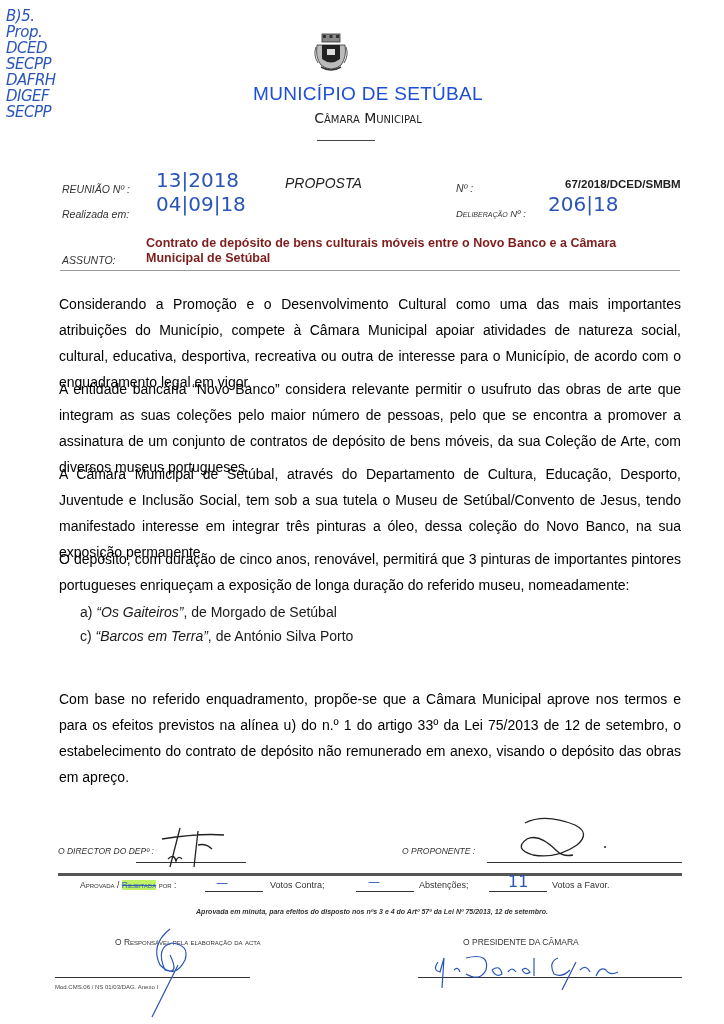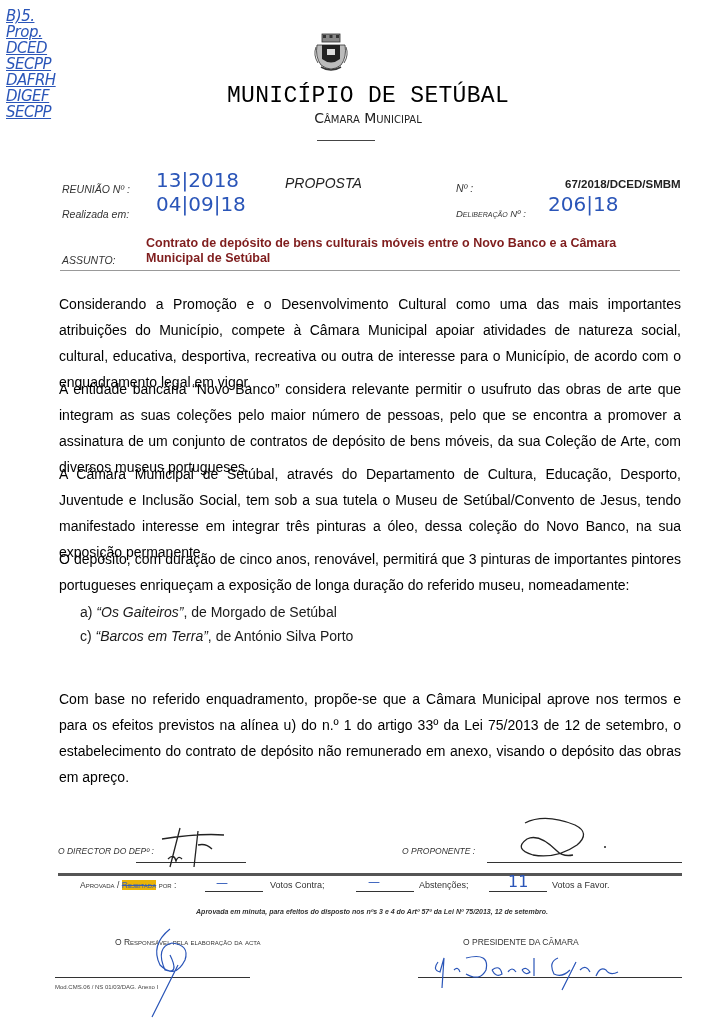--- a/index.html
+++ b/index.html
@@ -1,22 +1,22 @@
 <!DOCTYPE html>
 <html><head>
 <meta charset="utf-8">
 <style>
   html, body { margin:0; padding:0; background:#ffffff; }
   body { width:724px; height:1024px; position:relative; overflow:hidden; font-family:"Liberation Sans", sans-serif; color:#1a1a1a; }
   .abs { position:absolute; }
   .hw { font-family:"DejaVu Sans", sans-serif; color:#2a55b8; font-style:italic; }
   .margin-notes { left:6px; top:8px; width:80px; font-size:15px; line-height:16px; letter-spacing:-0.5px; }
-  .margin-notes div { white-space:nowrap;text-decoration:underline; }
+  .margin-notes div { white-space:nowrap; }
   .crest { left:313px; top:33px; width:36px; height:40px; }
-  .org-title { left:0; width:724px; top:83px; text-align:center; font-family:Liberation Mono, monospace; font-size:23px; letter-spacing:0.3px; color:#000000; padding-left:12px; box-sizing:border-box; }
+  .org-title { left:0; width:724px; top:83px; text-align:center; font-family:Liberation Sans, sans-serif; font-size:19px; letter-spacing:0.3px; color:#1d4ed8; padding-left:12px; box-sizing:border-box; }
   .org-sub { left:0; width:724px; top:110px; text-align:center; font-family:"DejaVu Sans", sans-serif; font-size:14px; font-variant:small-caps; color:#222; padding-left:12px; box-sizing:border-box; }
   .title-rule { left:317px; top:140px; width:58px; height:1px; background:#444; }
   .lbl { font-style:italic; font-size:10.5px; color:#333; }
   .lbl-sc { font-style:italic; font-size:9.5px; color:#333; font-variant:small-caps; }
   .hwval { font-size:20px; font-style:normal; }
   .proposta { left:285px; top:175px; font-style:italic; font-size:14px; color:#222; }
   .prop-no { left:541px; top:178px; font-weight:bold; font-size:11.5px; color:#222;padding-left:24px; }
   .assunto-text { left:146px; top:236px; width:520px; font-weight:bold; font-size:12.5px; line-height:15px; color:#7f1d1d; }
   .header-rule { left:60px; top:270px; width:620px; height:1px; background:#999; }
   .body { left:59px; width:622px; font-size:14px; line-height:26px; color:#000000; }
@@ -106,21 +106,21 @@
 <div class="abs sigline" style="left:487px; top:862px; width:195px;"></div>
 <svg class="sig" style="left:505px; top:815px; width:110px; height:45px;" viewBox="0 0 110 45">
   <path d="M20 8 Q40 -2 70 10 Q86 18 72 30 Q52 44 28 40 Q8 34 22 24 Q34 18 52 36 Q58 42 68 40" stroke="#222" stroke-width="1.3" fill="none"></path>
   <circle cx="100" cy="32" r="1" fill="#222"></circle>
 </svg>
 
 <div class="abs thick-rule"></div>
 
 <div class="abs vote-row" style="left:80px;">
   <span class="small-caps-lbl">Aprovada /</span>
-  <span class="small-caps-lbl" style="background:#eab308; color:#3a5fb0; text-decoration:line-through;">Rejeitada</span>
+  <span class="small-caps-lbl" style="background:#bef264; color:#3a5fb0; text-decoration:line-through;">Rejeitada</span>
   <span class="small-caps-lbl">por :</span>
 </div>
 <div class="abs vote-blank" style="left:205px; top:891px; width:58px;"></div>
 <div class="abs hw" style="left:216px; top:876px; font-size:12px; font-style:normal;">—</div>
 <div class="abs vote-row" style="left:270px;">Votos Contra;</div>
 <div class="abs vote-blank" style="left:356px; top:891px; width:58px;"></div>
 <div class="abs hw" style="left:368px; top:875px; font-size:12px; font-style:normal;">—</div>
 <div class="abs vote-row" style="left:419px;">Abstenções;</div>
 <div class="abs vote-blank" style="left:489px; top:891px; width:58px;"></div>
 <div class="abs hw" style="left:508px; top:872px; font-size:16px; font-style:normal;">11</div>

